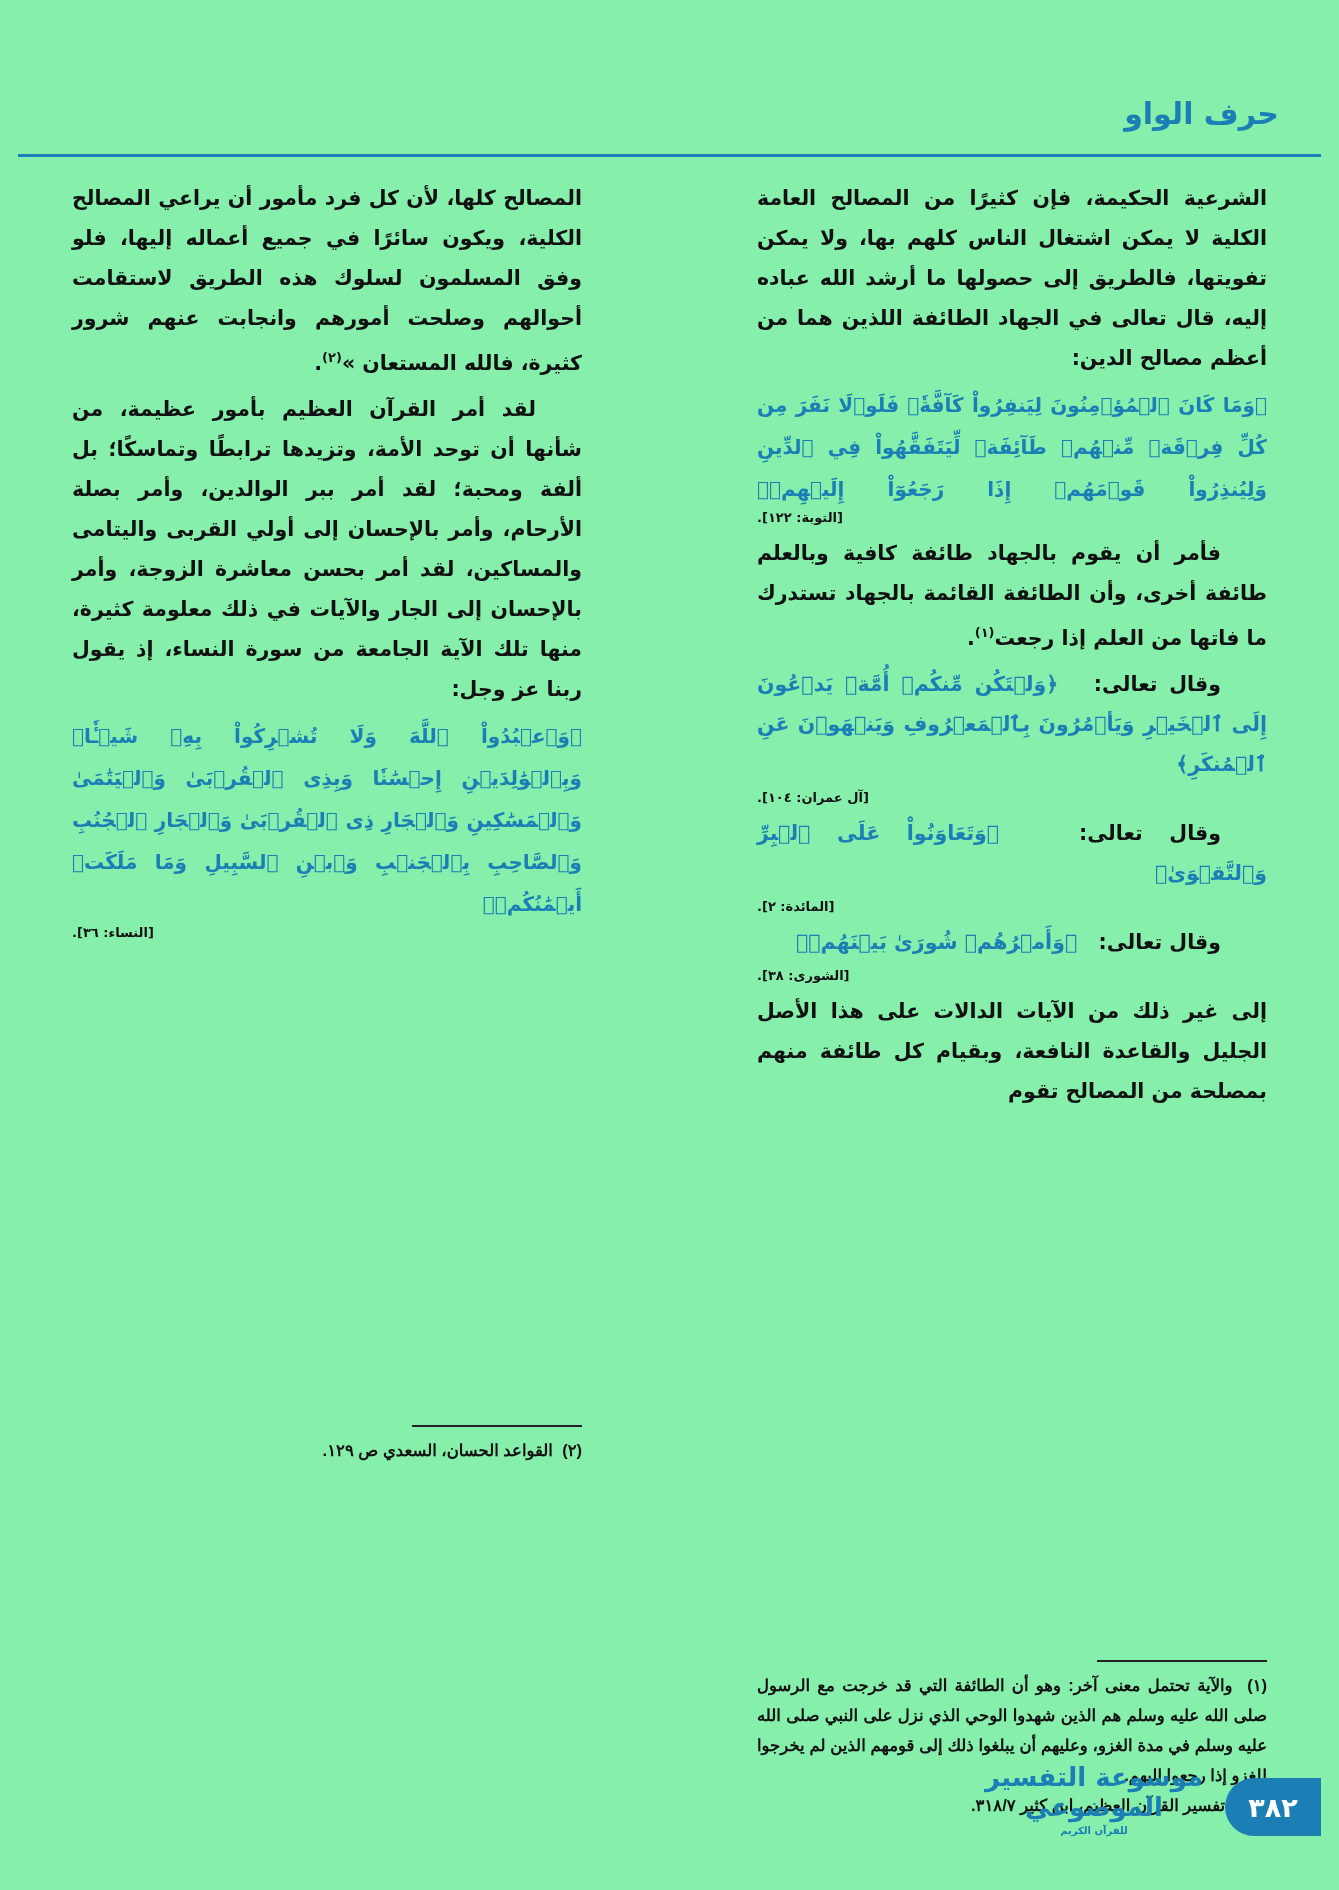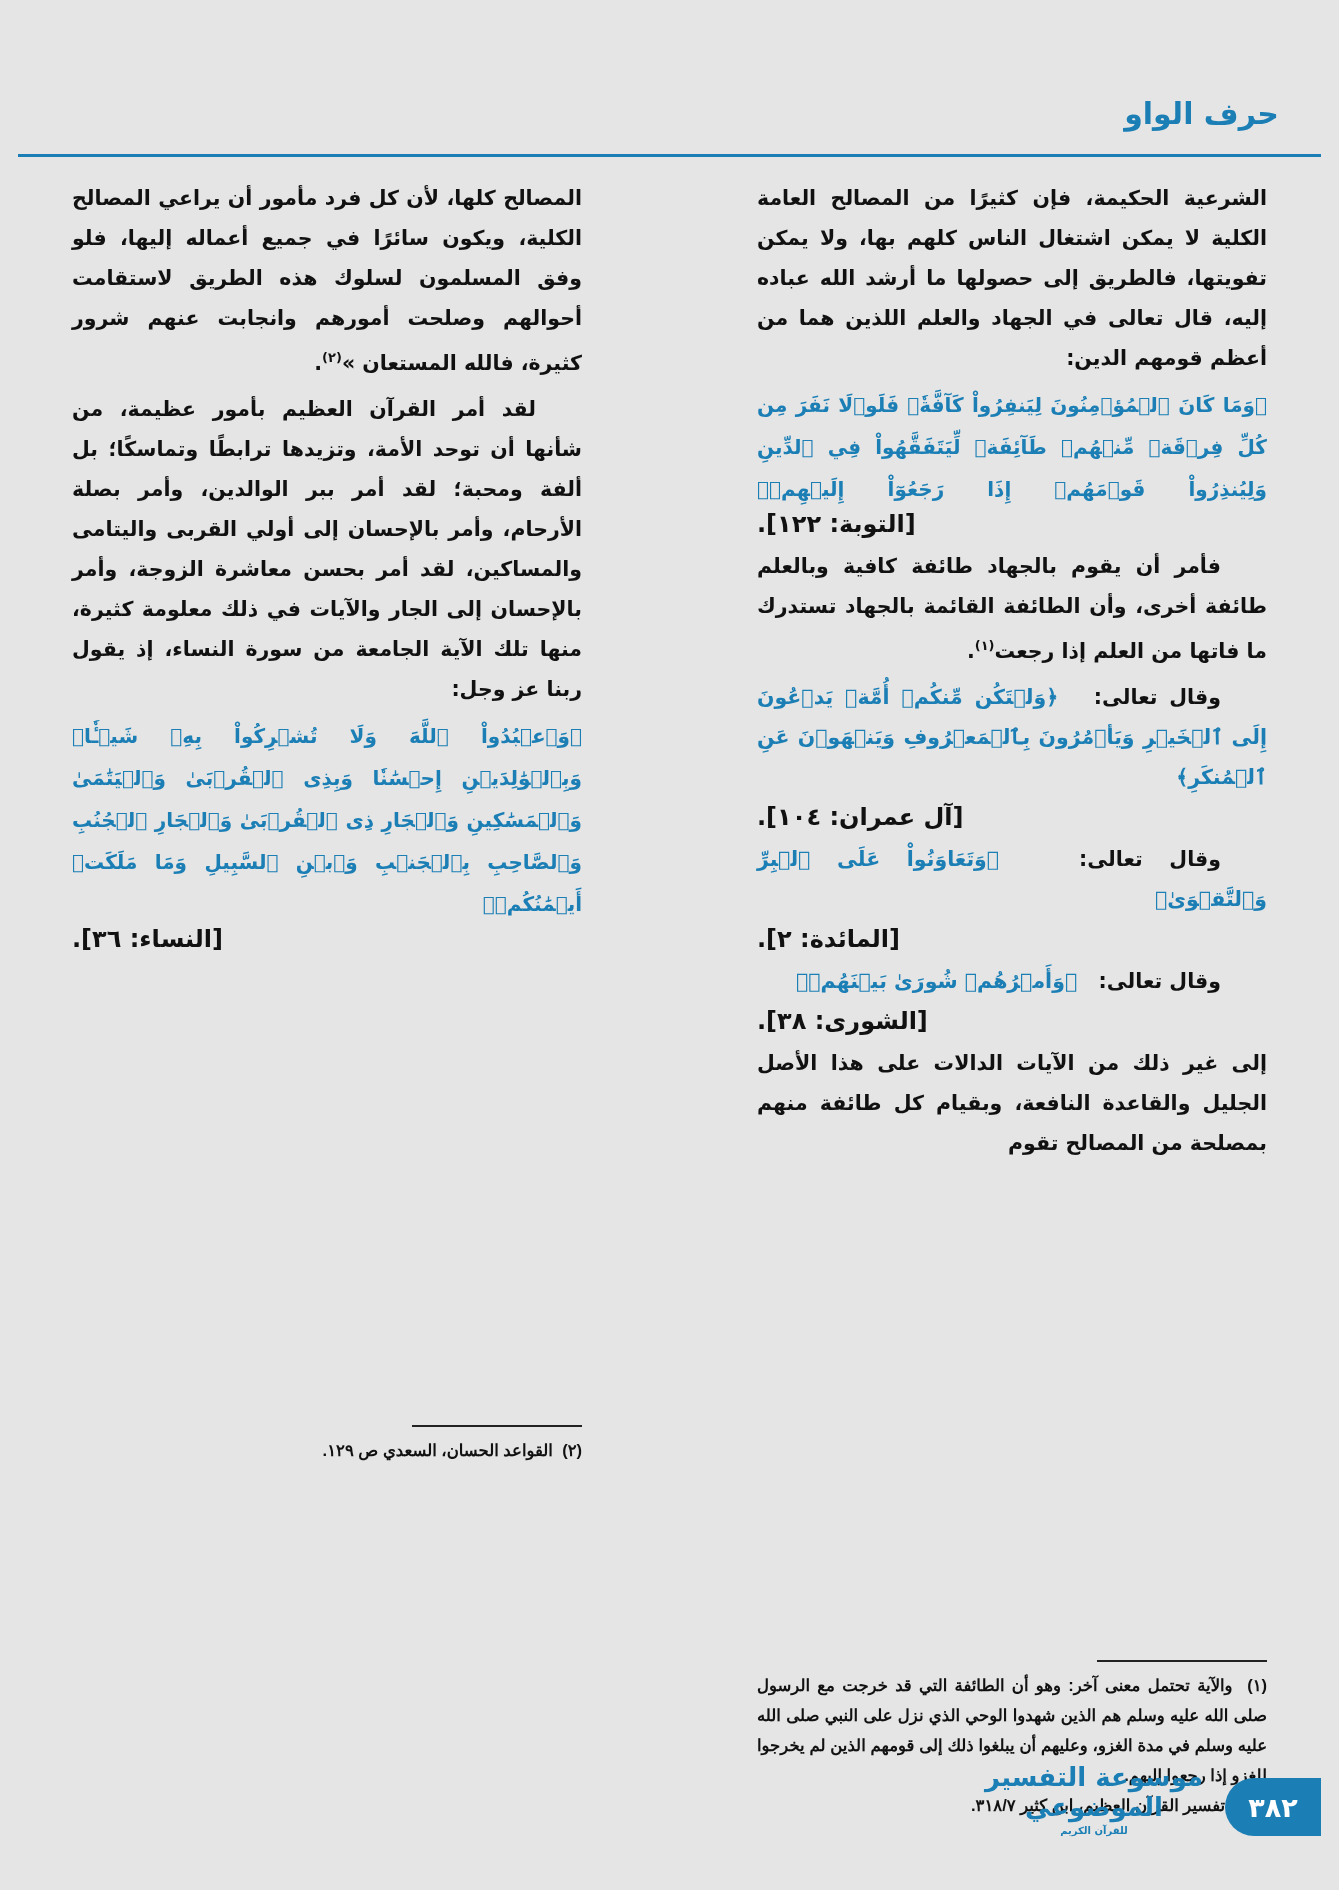--- a/index.html
+++ b/index.html
@@ -8,21 +8,21 @@
     background: #ffffff;
   }
   body {
     font-family: "DejaVu Sans", "Liberation Sans", sans-serif;
   }
   .page {
     position: relative;
     width: 1339px;
     height: 1890px;
     margin: 0 auto;
-    background: #e5e5e5;
+    background: #86efac;
     overflow: hidden;
   }
 
   
   .header {
     position: absolute;
     top: 96px;
     right: 0;
     left: 0;
     height: 62px;
@@ -83,21 +83,21 @@
     color: #1b7fb5;
     font-weight: 600;
     text-align: justify;
     text-align-last: justify;
     margin: 2px 0 0 0;
   }
   .ref-line {
     margin: 0 0 8px 0;
     text-align: left;
     font-family: "DejaVu Sans", sans-serif;
-    font-size: 24px;
+    font-size: 13px;
     color: #111;
     font-weight: 600;
   }
   .sup {
     font-size: 13px;
     vertical-align: super;
   }
 
   .big-bold {
     font-size: 22px;
@@ -188,21 +188,21 @@
 <div class="page">
 
   <div class="header">
     <div class="chapter-title">حرف الواو</div>
     <div class="header-rule"></div>
   </div>
 
   <div class="columns">
 
     <div class="col col-right">
-      <p class="body last-right">الشرعية الحكيمة، فإن كثيرًا من المصالح العامة الكلية لا يمكن اشتغال الناس كلهم بها، ولا يمكن تفويتها، فالطريق إلى حصولها ما أرشد الله عباده إليه، قال تعالى في الجهاد والعلم اللذين هما من أعظم قومهم الدين:</p>
+      <p class="body last-right">الشرعية الحكيمة، فإن كثيرًا من المصالح العامة الكلية لا يمكن اشتغال الناس كلهم بها، ولا يمكن تفويتها، فالطريق إلى حصولها ما أرشد الله عباده إليه، قال تعالى في الجهاد الطائفة اللذين هما من أعظم مصالح الدين:</p>
       <span class="quran">﴿وَمَا كَانَ ٱلۡمُؤۡمِنُونَ لِيَنفِرُواْ كَآفَّةٗۚ فَلَوۡلَا نَفَرَ مِن كُلِّ فِرۡقَةٖ مِّنۡهُمۡ طَآئِفَةٞ لِّيَتَفَقَّهُواْ فِي ٱلدِّينِ وَلِيُنذِرُواْ قَوۡمَهُمۡ إِذَا رَجَعُوٓاْ إِلَيۡهِمۡ﴾</span>
       <div class="ref-line">[التوبة: ١٢٢].</div>
 
       <p class="body indent last-right"><span>فأمر أن يقوم بالجهاد طائفة كافية وبالعلم طائفة أخرى، وأن الطائفة القائمة بالجهاد تستدرك ما فاتها من العلم إذا رجعت</span><span class="sup">(١)</span><span>.</span></p>
 
       <p class="body indent last-right"><span>وقال تعالى:</span>&nbsp;&nbsp;&nbsp;<span style="color:#1b7fb5">﴿وَلۡتَكُن مِّنكُمۡ أُمَّةٞ يَدۡعُونَ إِلَى ٱلۡخَيۡرِ وَيَأۡمُرُونَ بِٱلۡمَعۡرُوفِ وَيَنۡهَوۡنَ عَنِ ٱلۡمُنكَرِ﴾</span></p>
       <div class="ref-line">[آل عمران: ١٠٤].</div>
 
       <p class="body indent last-right"><span>وقال تعالى:</span>&nbsp;&nbsp;&nbsp;<span style="color:#1b7fb5">﴿وَتَعَاوَنُواْ عَلَى ٱلۡبِرِّ وَٱلتَّقۡوَىٰ﴾</span></p>
       <div class="ref-line">[المائدة: ٢].</div>

